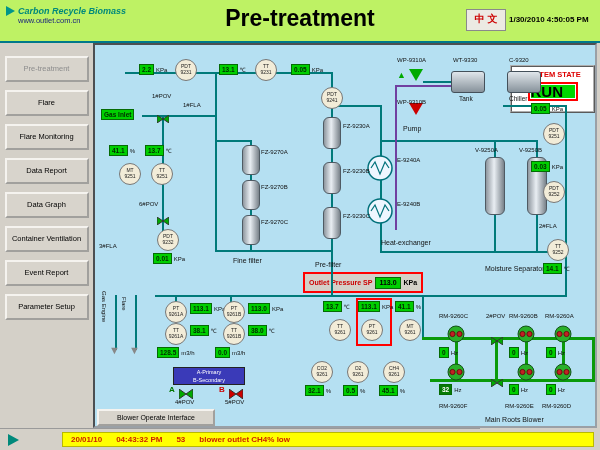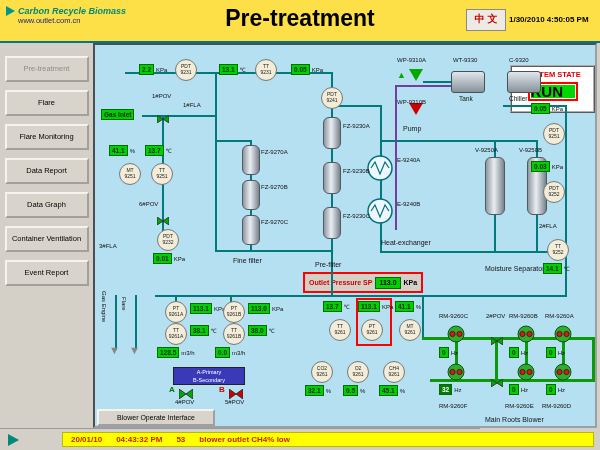--- a/index.html
+++ b/index.html
@@ -1,19 +1,19 @@
 <!DOCTYPE html>
 <html><head>
 <meta charset="utf-8">
 <style>
   html,body{margin:0;padding:0;background:#d4d0c8;font-family:"Liberation Sans",sans-serif;}
   #screen{position:relative;width:600px;height:450px;background:#d4d0c8;overflow:hidden;}
 
   
-  header{position:absolute;left:0;top:0;width:600px;height:43px;background:#fde047;border-bottom:2px solid #00788a;box-sizing:border-box;}
+  header{position:absolute;left:0;top:0;width:600px;height:43px;background:#bef264;border-bottom:2px solid #00788a;box-sizing:border-box;}
   .logo{position:absolute;left:6px;top:6px;}
   .logo-row{display:flex;align-items:center;}
   .logo-tri{width:0;height:0;border-left:9px solid #00958a;border-top:5px solid transparent;border-bottom:5px solid transparent;margin-right:3px;}
   .logo-name{color:#00897b;font-weight:bold;font-style:italic;font-size:9px;white-space:nowrap;}
   .logo-url{color:#1a237e;font-size:7.5px;margin-left:12px;}
   h1{position:absolute;left:50%;top:5px;transform:translateX(-50%);margin:0;font-size:23px;font-weight:bold;color:#000;white-space:nowrap;}
   .lang-btn{position:absolute;left:466px;top:9px;width:38px;height:20px;background:#eceae3;border:1px solid #8a8a8a;color:#cc0000;font-weight:bold;font-size:10px;line-height:18px;text-align:center;cursor:pointer;}
   .datetime{position:absolute;left:509px;top:15px;width:88px;font-size:8px;font-weight:bold;color:#000;white-space:nowrap;}
 
   
@@ -76,20 +76,21 @@
   </header>
 
   <nav id="sidebar">
       <button class="sbtn disabled">Pre-treatment</button>
       <button class="sbtn">Flare</button>
       <button class="sbtn">Flare Monitoring</button>
       <button class="sbtn">Data Report</button>
       <button class="sbtn">Data Graph</button>
       <button class="sbtn">Container Ventilation</button>
       <button class="sbtn">Event Report</button>
+      <button class="sbtn">Parameter Setup</button>
     </nav>
 
   <main id="diagram">
     <div class="sysstate">
       <div class="sslabel">SYSTEM STATE</div>
       <div class="runwrap">
         <div class="runbtn">RUN</div>
       </div>
     </div>
 

